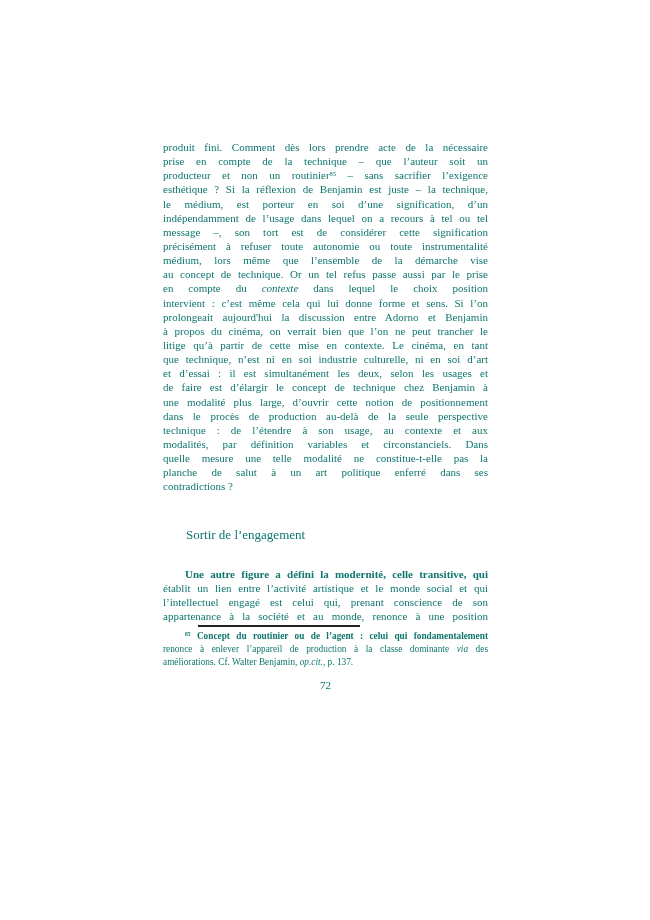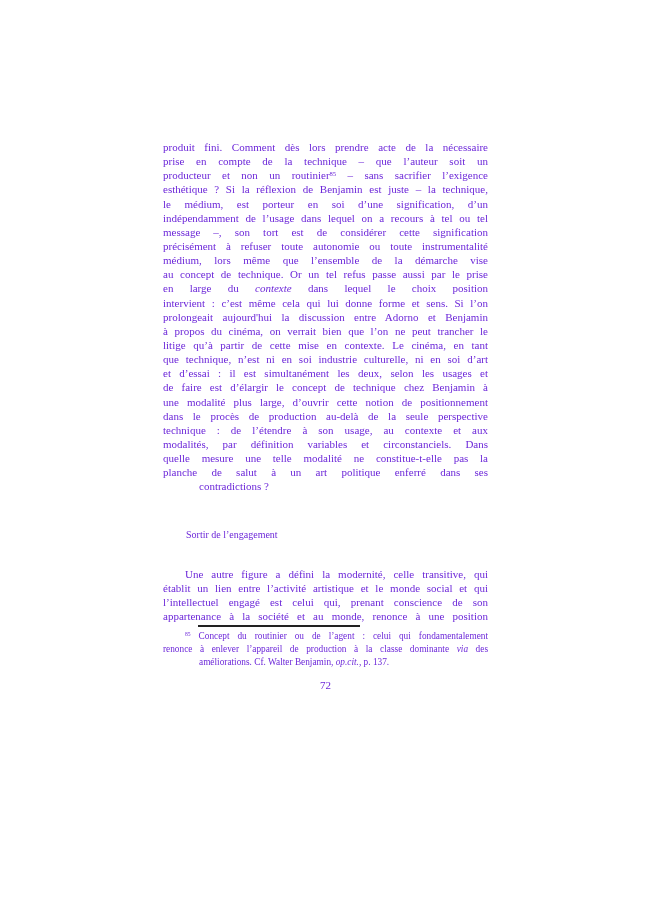--- a/index.html
+++ b/index.html
@@ -2,43 +2,43 @@
 <html><head>
 <meta charset="utf-8">
 <style>
   html, body { margin: 0; padding: 0; background: #ffffff; }
   .page {
     position: relative;
     width: 650px;
     height: 920px;
     background: #ffffff;
     font-family: "Liberation Serif", "DejaVu Serif", serif;
-    color: #6d28d9;
+    color: #0f766e;
     overflow: hidden;
   }
   .textblock {
     position: absolute;
     left: 163px;
     top: 140px;
     width: 325px;
   }
   .para .line {
     font-size: 11px;
     line-height: 14.15px;
     height: 14.15px;
     overflow: hidden;
     text-align: justify;
     text-align-last: justify;
   }
-  .para .line.last { text-align-last: left; margin-left: 36px; }
-  .para .line.ind  { text-indent: 22px; }
+  .para .line.last { text-align-last: left; }
+  .para .line.ind  { text-indent: 22px; font-weight: bold; }
   .heading {
     margin-top: 32px;
     text-indent: 23px;
-    font-size: 10px;
+    font-size: 13px;
     line-height: 17px;
   }
   .para2 { margin-top: 24px; }
   .fnrule {
     margin: 2px 0 3px 35px;
     width: 162px;
     height: 1.5px;
     background: #222222;
   }
   .footnote .line {
@@ -70,21 +70,21 @@
         <div class="line"><span>produit fini. Comment dès lors prendre acte de la nécessaire</span></div>
         <div class="line"><span>prise en compte de la technique – que l’auteur soit un</span></div>
         <div class="line"><span>producteur et non un routinier</span><sup>85</sup><span> – sans sacrifier l’exigence</span></div>
         <div class="line"><span>esthétique ? Si la réflexion de Benjamin est juste – la technique,</span></div>
         <div class="line"><span>le médium, est porteur en soi d’une signification, d’un</span></div>
         <div class="line"><span>indépendamment de l’usage dans lequel on a recours à tel ou tel</span></div>
         <div class="line"><span>message –, son tort est de considérer cette signification</span></div>
         <div class="line"><span>précisément à refuser toute autonomie ou toute instrumentalité</span></div>
         <div class="line"><span>médium, lors même que l’ensemble de la démarche vise</span></div>
         <div class="line"><span>au concept de technique. Or un tel refus passe aussi par le prise</span></div>
-        <div class="line"><span>en large du </span><i>contexte</i><span> dans lequel le choix position</span></div>
+        <div class="line"><span>en compte du </span><i>contexte</i><span> dans lequel le choix position</span></div>
         <div class="line"><span>intervient : c’est même cela qui lui donne forme et sens. Si l’on</span></div>
         <div class="line"><span>prolongeait aujourd'hui la discussion entre Adorno et Benjamin</span></div>
         <div class="line"><span>à propos du cinéma, on verrait bien que l’on ne peut trancher le</span></div>
         <div class="line"><span>litige qu’à partir de cette mise en contexte. Le cinéma, en tant</span></div>
         <div class="line"><span>que technique, n’est ni en soi industrie culturelle, ni en soi d’art</span></div>
         <div class="line"><span>et d’essai : il est simultanément les deux, selon les usages et</span></div>
         <div class="line"><span>de faire est d’élargir le concept de technique chez Benjamin à</span></div>
         <div class="line"><span>une modalité plus large, d’ouvrir cette notion de positionnement</span></div>
         <div class="line"><span>dans le procès de production au-delà de la seule perspective</span></div>
         <div class="line"><span>technique : de l’étendre à son usage, au contexte et aux</span></div>

